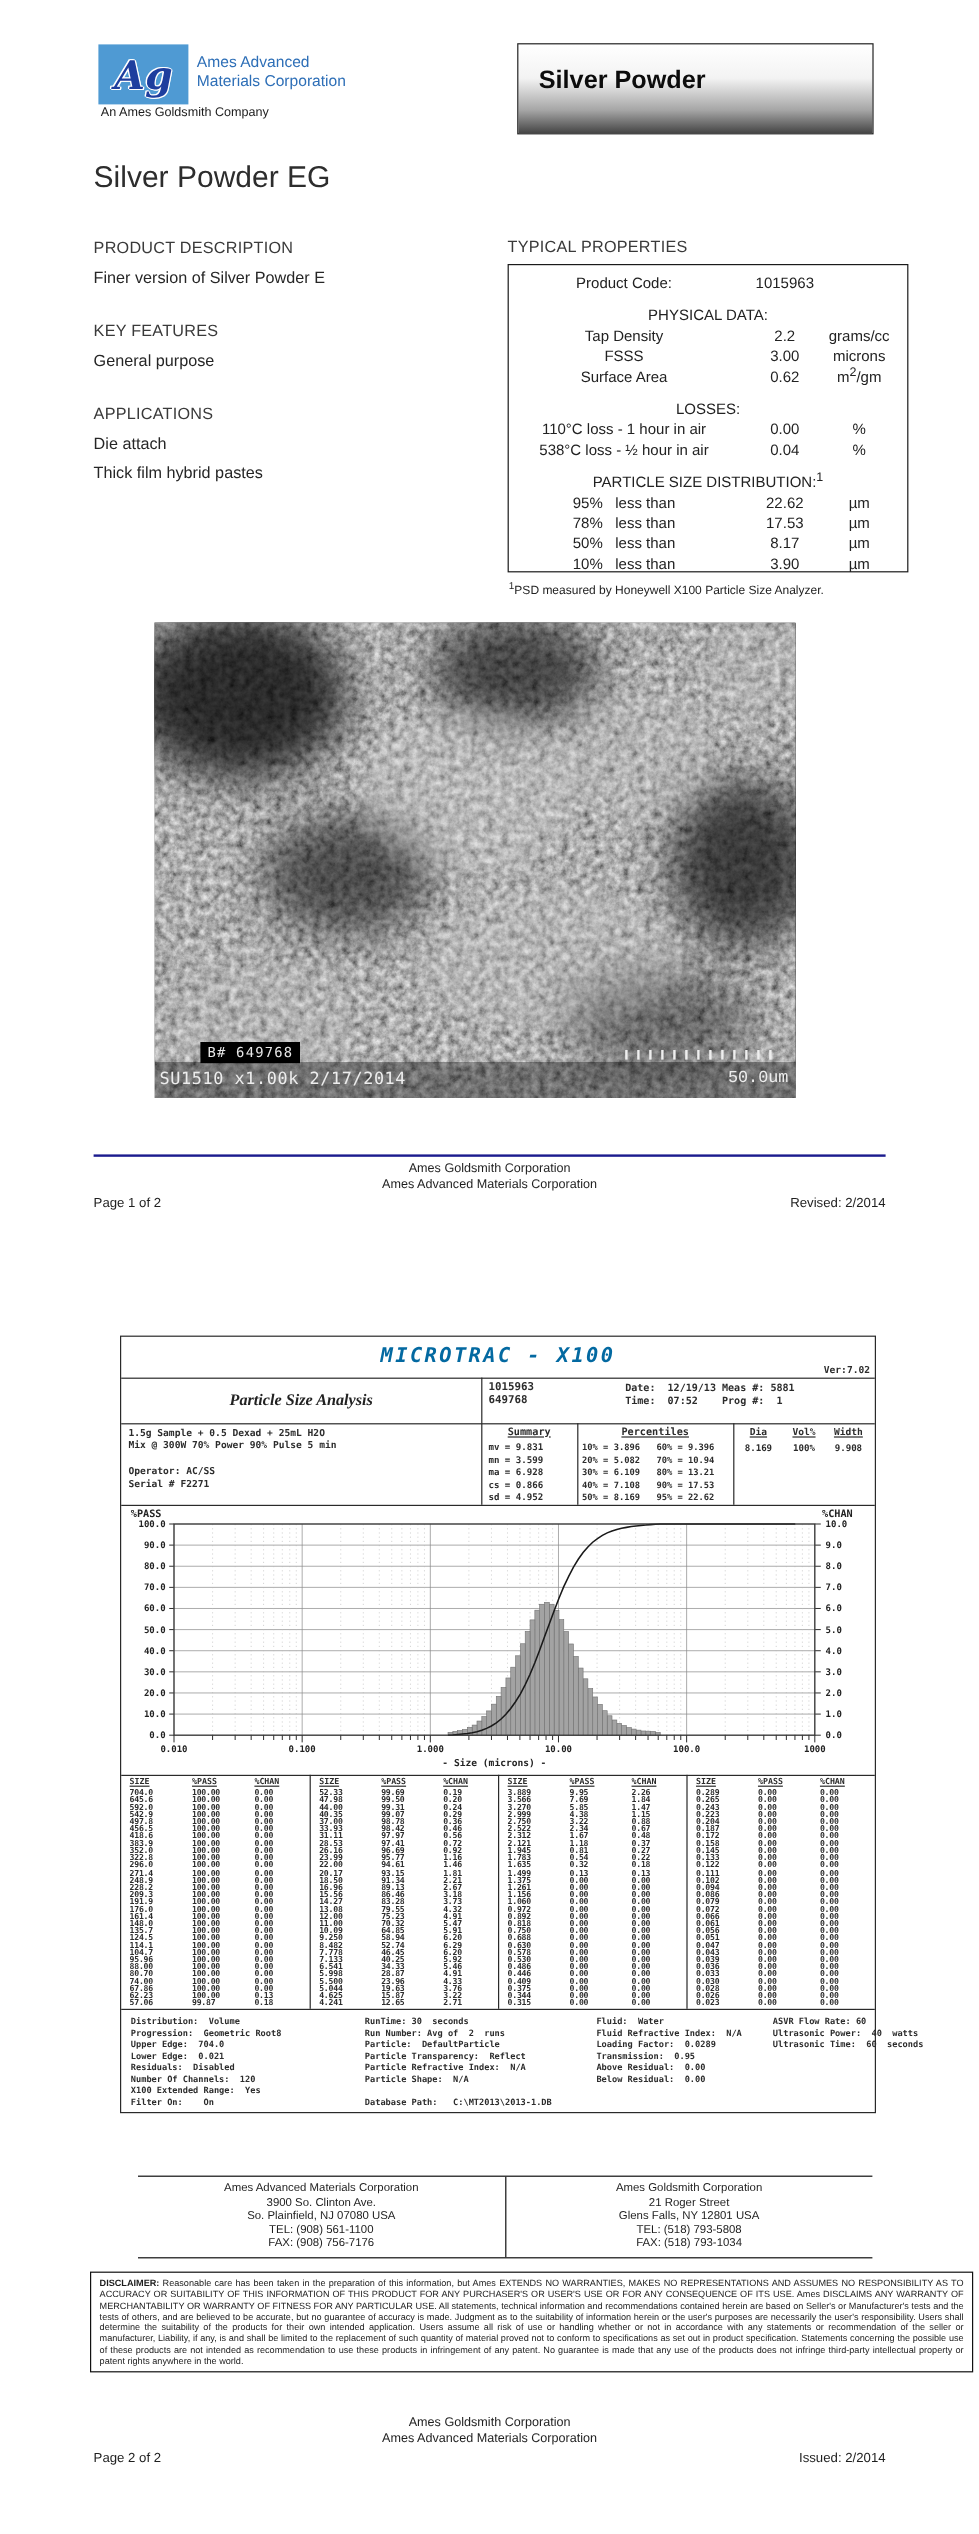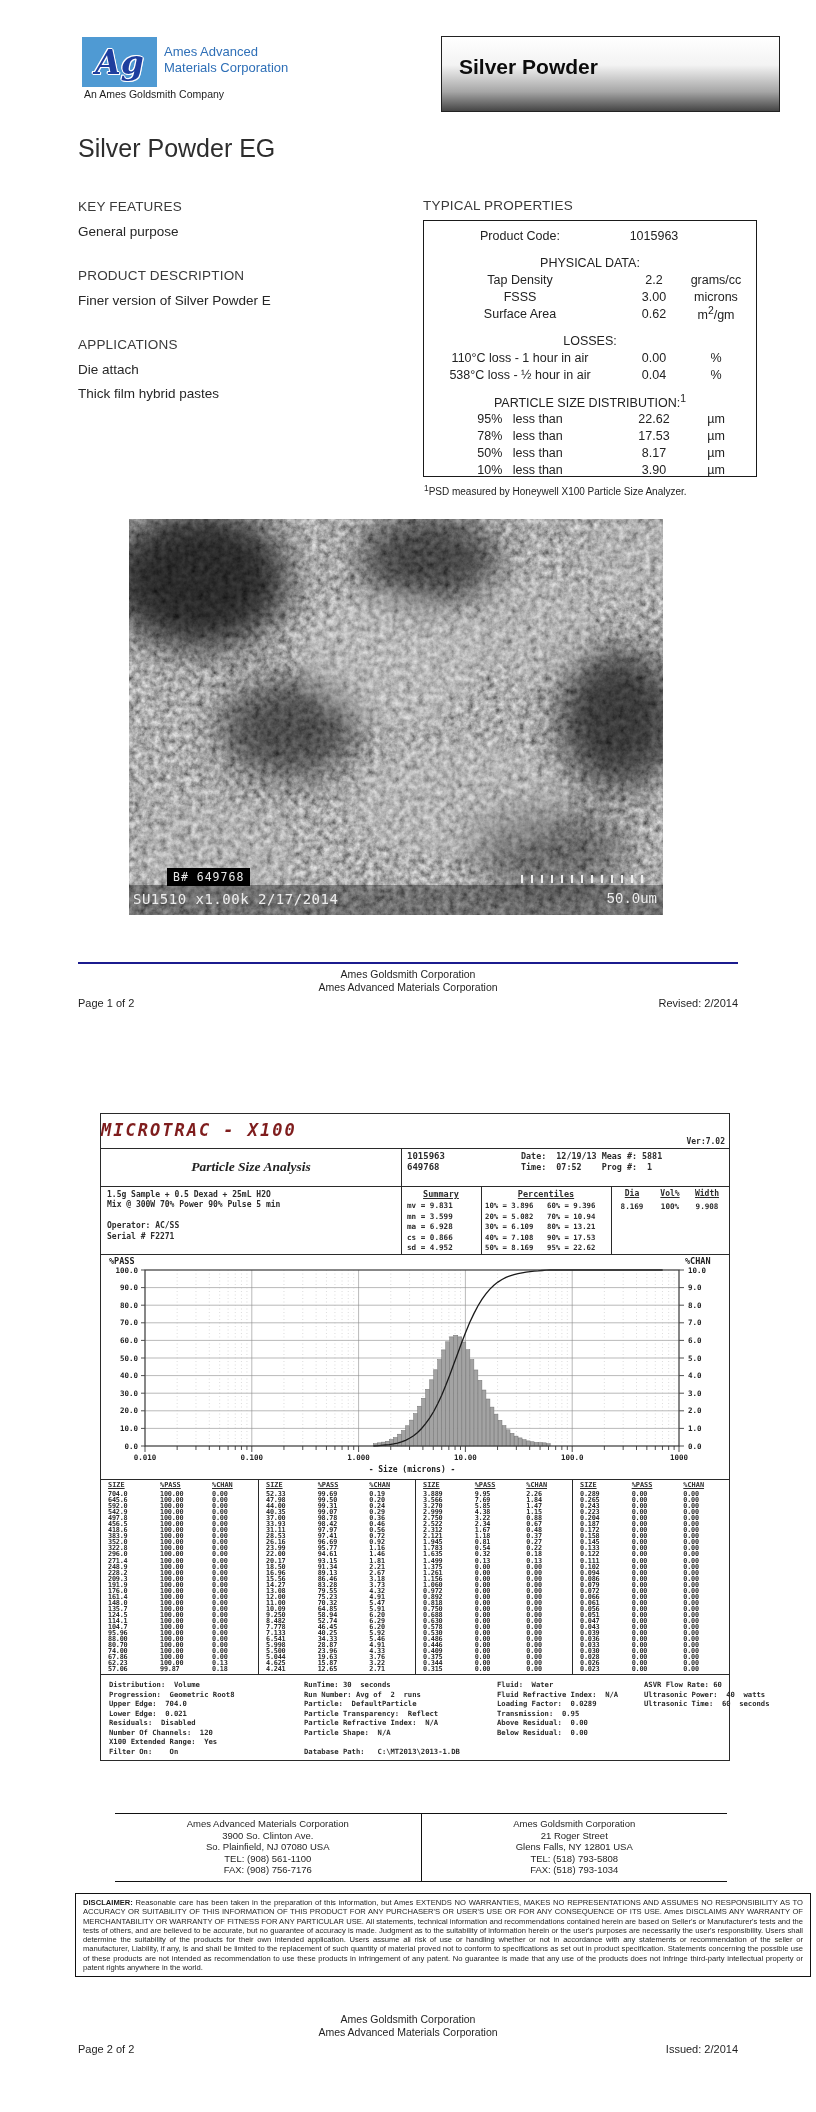--- a/index.html
+++ b/index.html
@@ -8,21 +8,21 @@
   #page1{height:1040px;}
   #page2{height:1072px;}
   .abs{position:absolute;}
 
   
   .logo-box{left:82px;top:37px;width:75px;height:50px;background:#4f9ad3;display:flex;align-items:center;justify-content:center;}
   .logo-ag{font-family:"DejaVu Serif",serif;font-style:italic;font-weight:bold;font-size:33px;color:#1e3e9e;
     text-shadow:-1px 0 0 #fff,1px 0 0 #fff,0 -1px 0 #fff,0 1px 0 #fff,-1px -1px 0 #fff,1px 1px 0 #fff;}
   .logo-lines{left:164px;top:44px;font-size:13px;line-height:16px;color:#2e6fb7;}
   .logo-sub{left:84px;top:88px;font-size:10.5px;color:#1c1c1c;}
-  .banner{left:441px;top:36px;width:339px;height:76px;border:1px solid #222;box-sizing:border-box;
+  .banner{left:431px;top:36px;width:297px;height:76px;border:1px solid #222;box-sizing:border-box;
     background:linear-gradient(180deg,#ffffff 0%,#f3f3f3 38%,#a6a6a6 74%,#454545 100%);}
   .banner-title{padding:18px 0 0 17px;font-size:21px;font-weight:bold;color:#0c0c0c;}
 
   .doc-title{left:78px;top:134px;font-size:25px;color:#2d2d2d;}
 
   
   #sections{left:78px;top:199px;width:335px;}
   .sec{margin-bottom:29px;}
   .sec .sh{font-size:13.5px;color:#3a3a3a;margin:0 0 10px 0;letter-spacing:.2px;}
   .sec .sl{font-size:13.5px;color:#262626;margin:0 0 9px 0;}
@@ -52,21 +52,21 @@
   .foot-line{border-top:2px solid #1b1b8e;}
   .foot-center{left:0;width:816px;text-align:center;font-size:10.5px;color:#1f1f1f;line-height:13px;}
   .foot-left{left:78px;font-size:11px;color:#1f1f1f;}
   .foot-right{right:78px;font-size:11px;color:#1f1f1f;}
 
   
   #mbox{left:100px;top:73px;width:628px;height:646px;border:1.2px solid #2a2a2a;box-sizing:content-box;
     font-family:"DejaVu Sans Mono",monospace;color:#2c2c2c;font-weight:bold;}
   #mbox .hline{left:0;width:628px;border-top:1px solid #2a2a2a;}
   #mbox .vline{width:0;border-left:1px solid #2a2a2a;}
-  .m-title{left:0;top:6px;width:628px;text-align:left;font-size:17px;font-style:italic;letter-spacing:2px;color:#7f1d1d;}
+  .m-title{left:0;top:6px;width:628px;text-align:center;font-size:17px;font-style:italic;letter-spacing:2px;color:#0369a1;}
   .m-ver{right:4px;top:23px;font-size:8px;}
   .m-psa{left:0;top:34px;width:300px;height:38px;display:flex;align-items:center;justify-content:center;
     font-size:13.5px;font-style:italic;font-family:"Liberation Serif",serif;font-weight:bold;color:#222;}
   .m-ids{left:306px;top:37px;font-size:9px;line-height:11px;white-space:pre;}
   .m-date{left:420px;top:37px;font-size:8.4px;line-height:11px;white-space:pre;}
   .m-sample{left:6px;top:76px;font-size:8px;line-height:10.4px;white-space:pre;}
   .m-sum-h,.m-pct-h{text-align:center;text-decoration:underline;font-size:8.5px;}
   .m-sum-h{left:300px;top:75px;width:80px;}
   .m-pct-h{left:380px;top:75px;width:130px;}
   .m-sum{left:306px;top:87px;font-size:7.6px;line-height:10.6px;white-space:pre;}
@@ -117,26 +117,26 @@
   <div class="abs logo-sub">An Ames Goldsmith Company</div>
 
   <div class="abs banner">
     <div class="banner-title">Silver Powder</div>
   </div>
 
   <div class="abs doc-title">Silver Powder EG</div>
 
   <div class="abs" id="sections">
       <div class="sec">
+        <div class="sh">PRODUCT DESCRIPTION</div>
+        <div class="sl">Finer version of Silver Powder E</div>
+      </div>
+      <div class="sec">
         <div class="sh">KEY FEATURES</div>
         <div class="sl">General purpose</div>
-      </div>
-      <div class="sec">
-        <div class="sh">PRODUCT DESCRIPTION</div>
-        <div class="sl">Finer version of Silver Powder E</div>
       </div>
       <div class="sec">
         <div class="sh">APPLICATIONS</div>
         <div class="sl">Die attach</div>
         <div class="sl">Thick film hybrid pastes</div>
       </div>
     </div>
 
   <div class="abs props-head">TYPICAL PROPERTIES</div>
   <div class="abs props-box" id="props-box">

